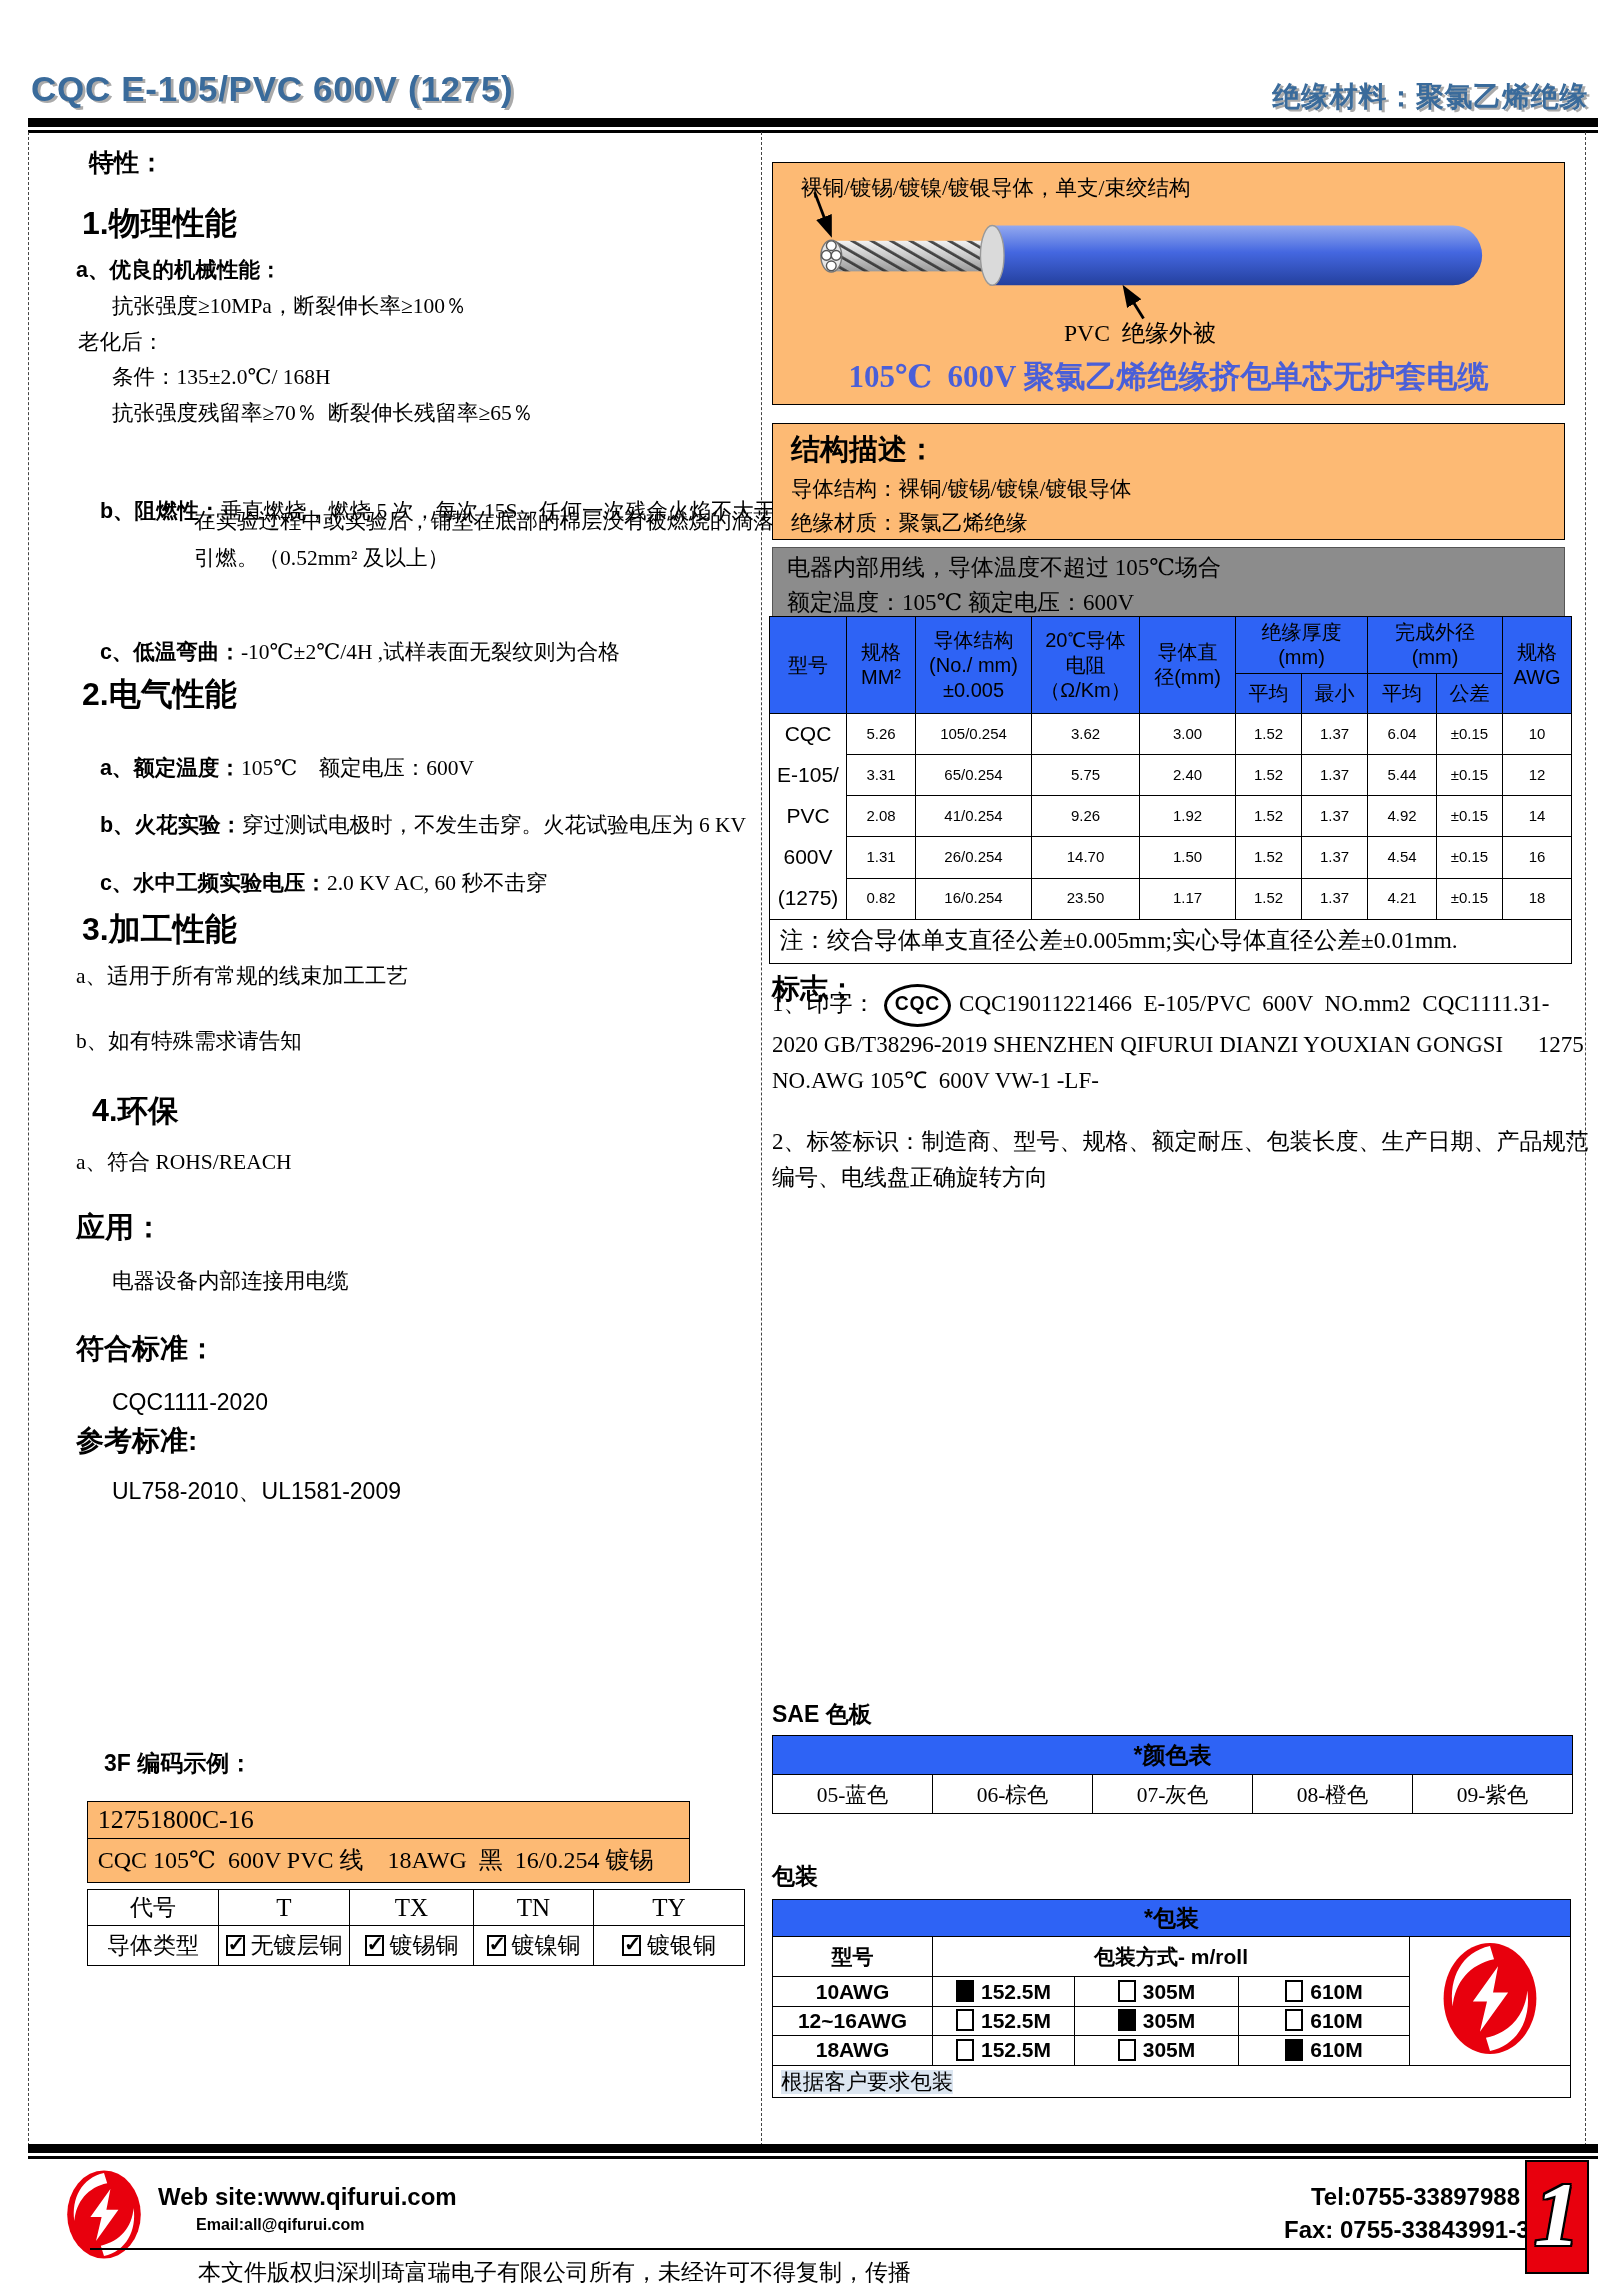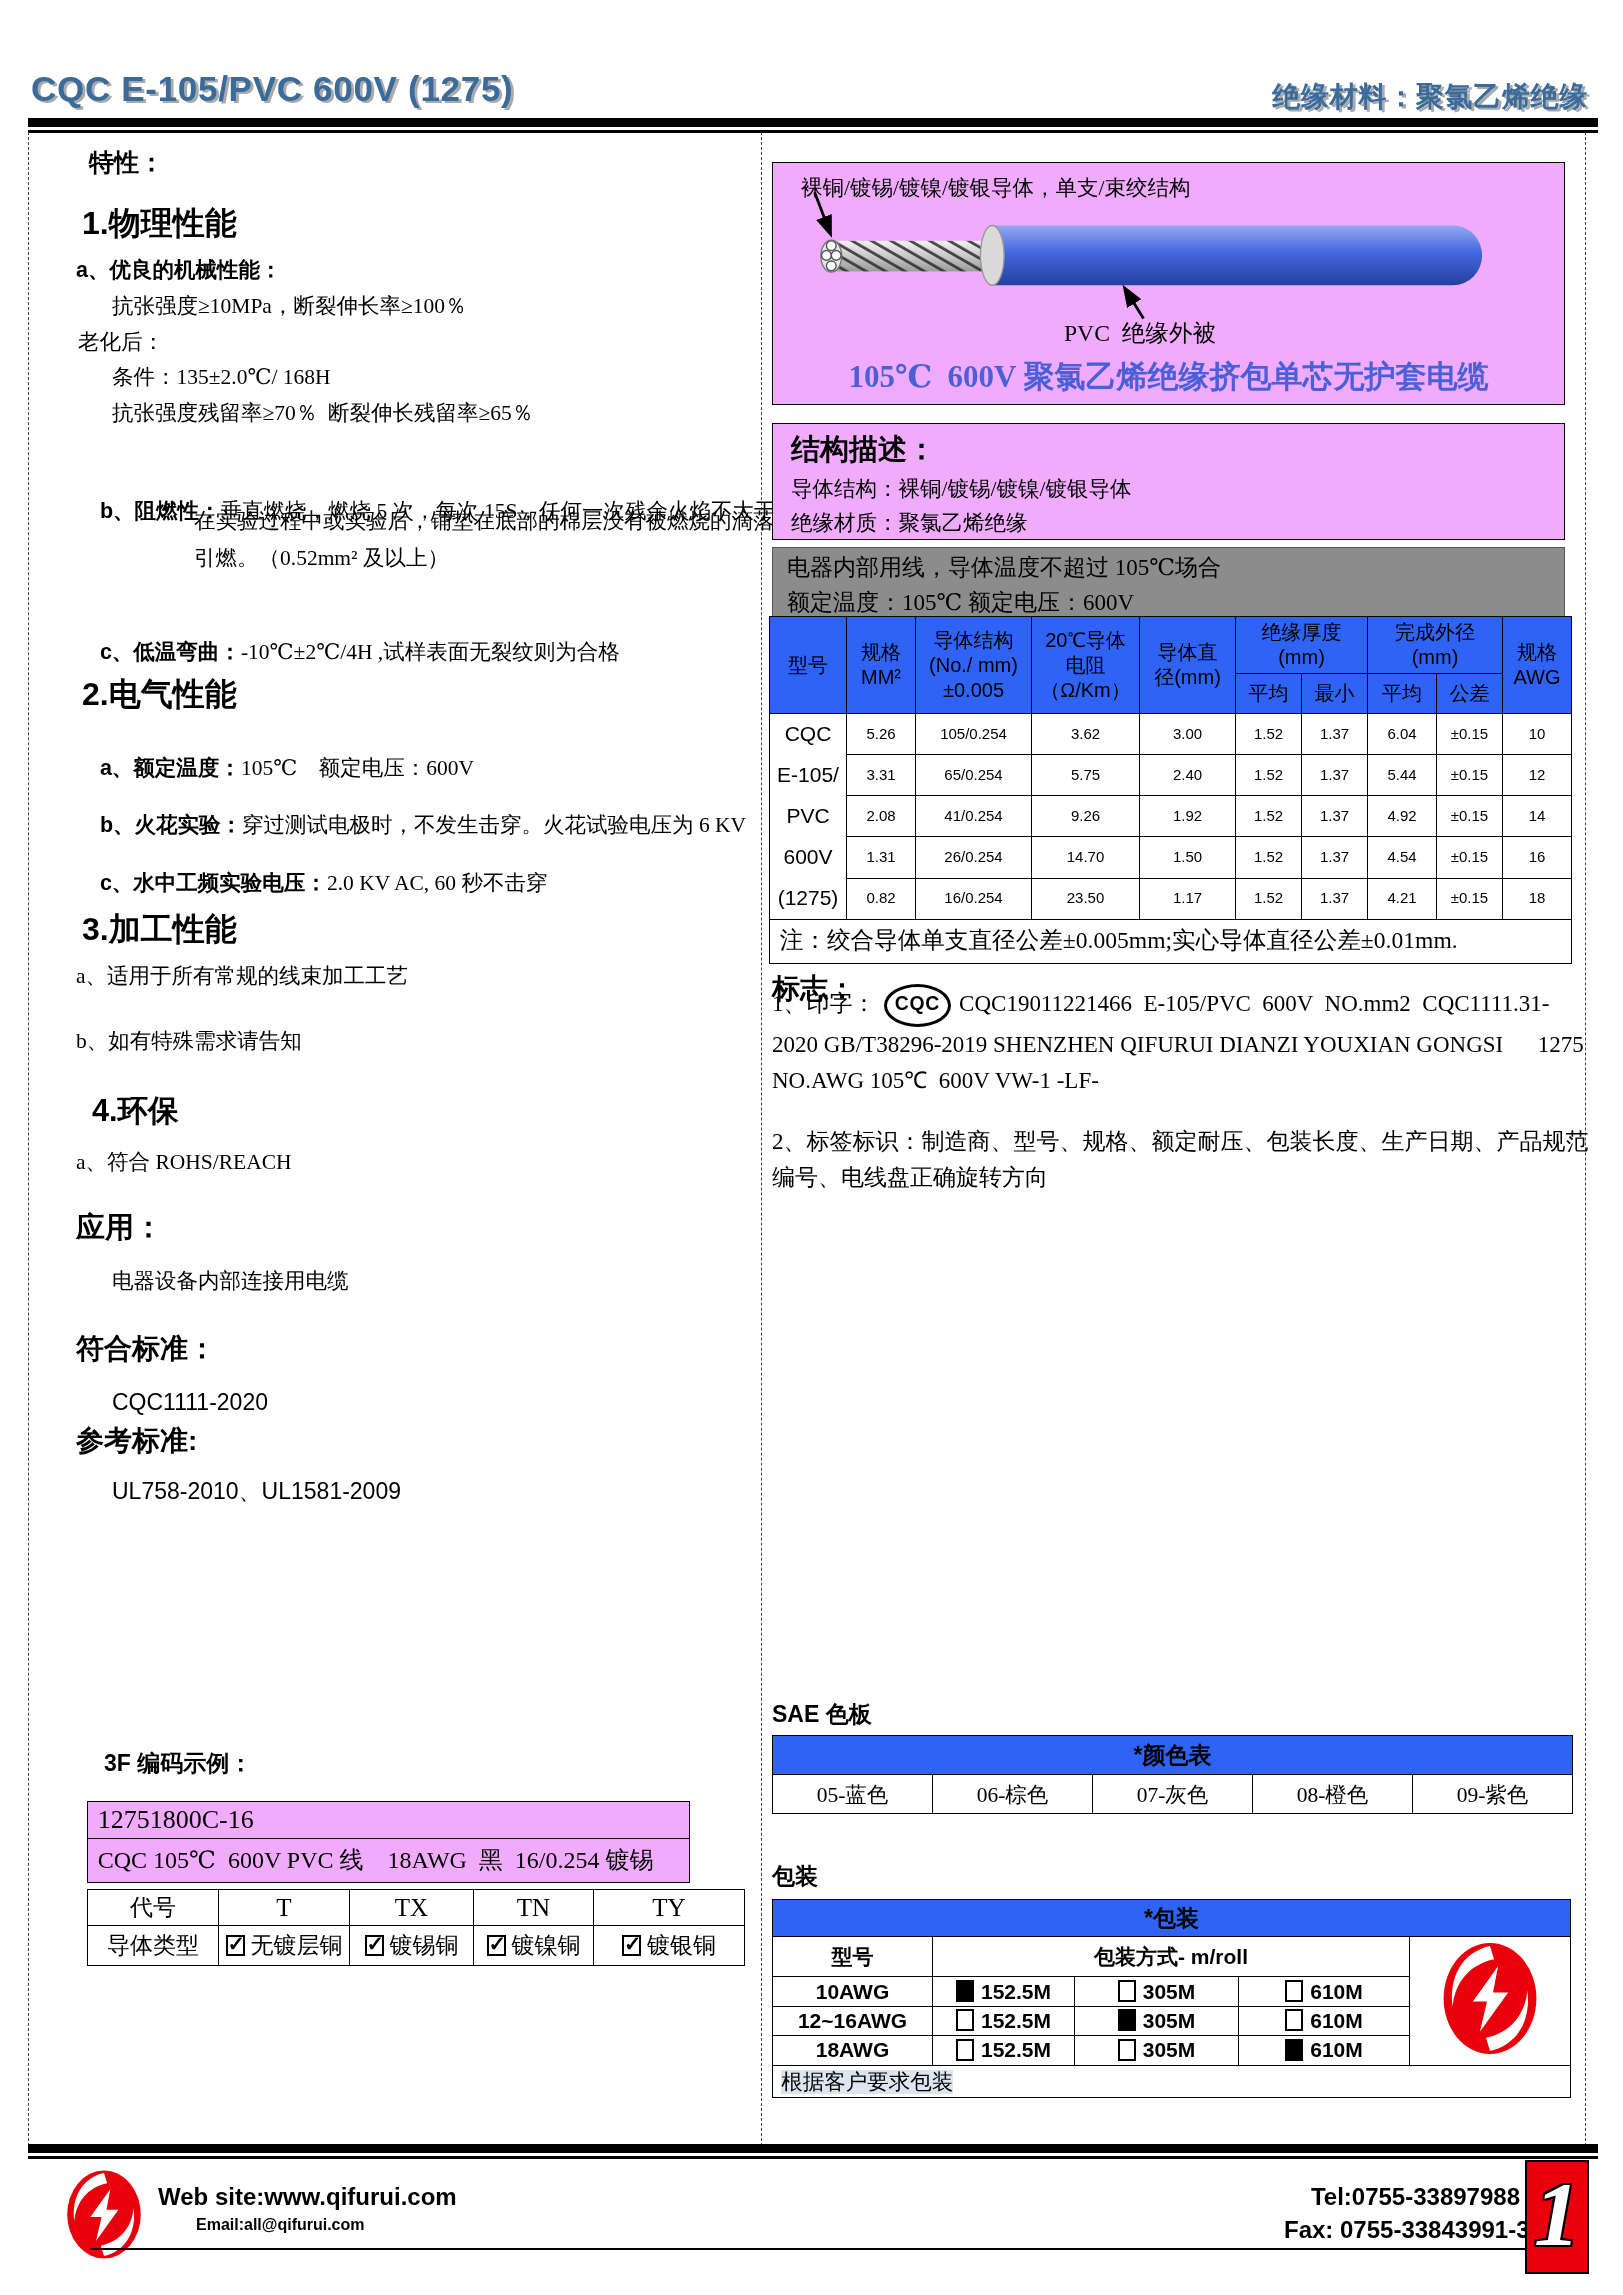--- a/index.html
+++ b/index.html
@@ -14,21 +14,21 @@
   .h-big{font-size:32px;font-weight:bold;}
   .h-mid{font-size:26px;font-weight:bold;}
   
   .title{font-weight:bold;color:var(--title-blue);text-shadow:2.8px 2.1px 0 var(--title-shadow-gray);letter-spacing:0.7px;}
   .rule{position:absolute;left:28px;width:1570px;}
   .rule .thick{height:9px;background:#000;}
   .rule .gap{height:2.8px;}
   .rule .thin{height:3.5px;background:#000;}
   .vdash{position:absolute;top:132px;height:2014px;width:0;border-left:1.4px dashed #444;}
   
-  .boxed{border:1.4px solid #000;background:#f0abfc;}
+  .boxed{border:1.4px solid #000;background:#fdba74;}
   .graybox{background:var(--usage-note-gray);border:1.4px solid #555;}
   
   table{border-collapse:collapse;table-layout:fixed;}
   td,th{border:1.4px solid #000;text-align:center;vertical-align:middle;padding:0;overflow:hidden;}
   .bluehead{background:var(--table-header-blue);}
   .pre{white-space:pre-line;}
   .spec td{font-size:15px;line-height:1.25;}
   .spec .hdr{font-size:20px;}
   .sae td{font-size:21.5px;}
   .pack td{font-size:21px;font-weight:bold;}
@@ -387,18 +387,19 @@
     <ellipse cx="50" cy="60" rx="46" ry="55" fill="var(--brand-red)"></ellipse>
     <path d="M50 8 C22 14 9 40 13 68 C15 44 30 26 54 21 Z" fill="#fff"></path>
     <path d="M50 112 C78 106 91 80 87 52 C85 76 70 94 46 99 Z" fill="#fff"></path>
     <polygon points="58,28 33,63 47,63 40,93 68,54 53,54" fill="#fff"></polygon>
   </svg>
   <div class="abs b" style="left:158px;top:2183px;font-size:24px;">Web site:www.qifurui.com</div>
   <div class="abs b" style="left:158px;top:2216px;font-size:16px;margin-left:38px;">Email:all@qifurui.com</div>
   <div class="abs b" style="left:1284px;top:2183px;width:236px;text-align:right;font-size:24px;white-space:pre;">Tel:0755-33897988</div>
   <div class="abs b" style="left:1284px;top:2216px;width:236px;text-align:right;font-size:24px;white-space:pre;">Fax: 0755-33843991-3</div>
   <div class="thinline" style="left:90px;top:2248px;width:1435px;"></div>
+  <div class="abs serif" style="left:198px;top:2257px;font-size:23px;">本文件版权归深圳琦富瑞电子有限公司所有，未经许可不得复制，传播</div>
   <div class="pagebox">
     <div class="num">1</div>
   </div>
 
 </div>
 
 
 </body></html>

